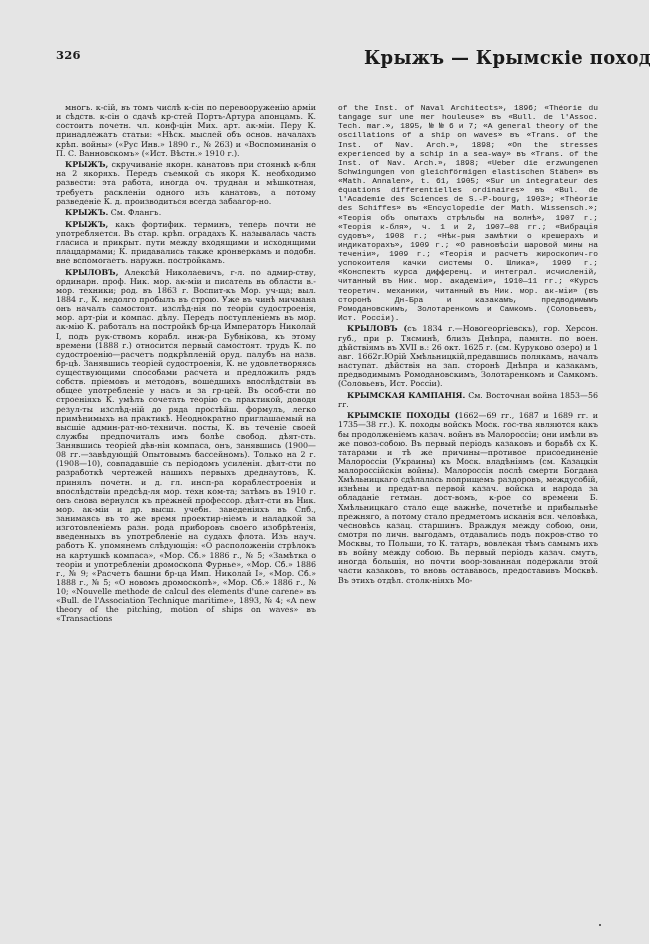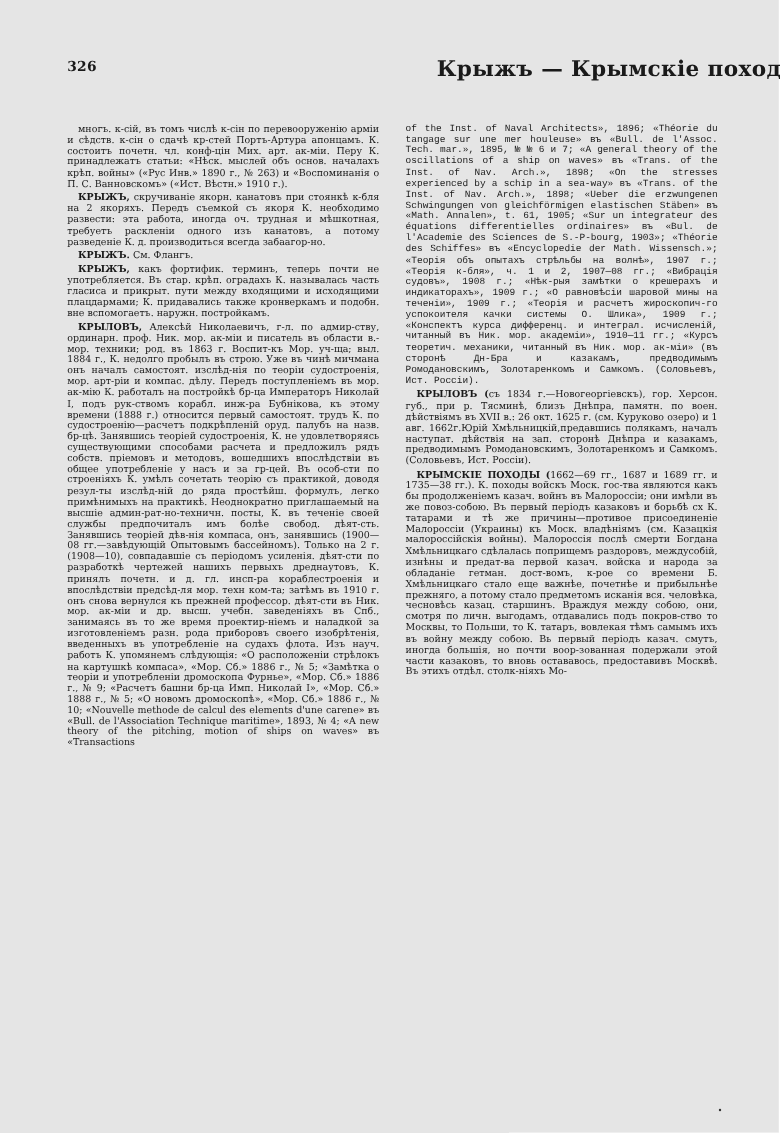--- a/index.html
+++ b/index.html
@@ -113,19 +113,20 @@
       <p class="entry">многъ. к-сій, въ томъ числѣ к-сін по перевооруженію арміи и сѣдств. к-сін о сдачѣ кр-стей Портъ-Артура апонцамъ. К. состоитъ почетн. чл. конф-цін Мих. арт. ак-міи. Перу К. принадлежатъ статьи: «Нѣск. мыслей объ основ. началахъ крѣп. войны» («Рус Инв.» 1890 г., № 263) и «Воспоминанія о П. С. Ванновскомъ» («Ист. Вѣстн.» 1910 г.).</p>
       <p class="entry sp"><span class="hw">КРЫЖЪ,</span> скручиваніе якорн. канатовъ при стоянкѣ к-бля на 2 якоряхъ. Передъ съемкой съ якоря К. необходимо развести: эта работа, иногда оч. трудная и мѣшкотная, требуетъ раскленіи одного изъ канатовъ, а потому разведеніе К. д. производиться всегда забаагор-но.</p>
       <p class="entry sp"><span class="hw">КРЫЖЪ.</span> См. Флангъ.</p>
       <p class="entry sp"><span class="hw">КРЫЖЪ,</span> какъ фортифик. терминъ, теперь почти не употребляется. Въ стар. крѣп. оградахъ К. называлась часть гласиса и прикрыт. пути между входящими и исходящими плацдармами; К. придавались также кронверкамъ и подобн. вне вспомогаетъ. наружн. постройкамъ.</p>
       <p class="entry sp"><span class="hw">КРЫЛОВЪ,</span> Алексѣй Николаевичъ, г-л. по адмир-ству, ординарн. проф. Ник. мор. ак-міи и писатель въ области в.-мор. техники; род. въ 1863 г. Воспит-къ Мор. уч-ща; выл. 1884 г., К. недолго пробылъ въ строю. Уже въ чинѣ мичмана онъ началъ самостоят. изслѣд-нія по теоріи судостроенія, мор. арт-ріи и компас. дѣлу. Передъ поступленіемъ въ мор. ак-мію К. работалъ на постройкѣ бр-ца Императоръ Николай I, подъ рук-ствомъ корабл. инж-ра Бубнікова, къ этому времени (1888 г.) относится первый самостоят. трудъ К. по судостроенію—расчетъ подкрѣпленій оруд. палубъ на назв. бр-цѣ. Занявшись теоріей судостроенія, К. не удовлетворяясь существующими способами расчета и предложилъ рядъ собств. пріемовъ и методовъ, вошедшихъ впослѣдствіи въ общее употребленіе у насъ и за гр-цей. Въ особ-сти по строеніяхъ К. умѣлъ сочетать теорію съ практикой, доводя резул-ты изслѣд-ній до ряда простѣйш. формулъ, легко примѣнимыхъ на практикѣ. Неоднократно приглашаемый на высшіе админ-рат-но-техничн. посты, К. въ теченіе своей службы предпочиталъ имъ болѣе свобод. дѣят-сть. Занявшись теоріей дѣв-нія компаса, онъ, занявшись (1900—08 гг.—завѣдующій Опытовымъ бассейномъ). Только на 2 г. (1908—10), совпадавшіе съ періодомъ усиленія. дѣят-сти по разработкѣ чертежей нашихъ первыхъ дреднаутовъ, К. принялъ почетн. и д. гл. инсп-ра кораблестроенія и впослѣдствіи предсѣд-ля мор. техн ком-та; затѣмъ въ 1910 г. онъ снова вернулся къ прежней профессор. дѣят-сти въ Ник. мор. ак-міи и др. высш. учебн. заведеніяхъ въ Спб., занимаясь въ то же время проектир-ніемъ и наладкой за изготовленіемъ разн. рода приборовъ своего изобрѣтенія, введенныхъ въ употребленіе на судахъ флота. Изъ науч. работъ К. упомянемъ слѣдующія: «О расположеніи стрѣлокъ на картушкѣ компаса», «Мор. Сб.» 1886 г., № 5; «Замѣтка о теоріи и употребленіи дромоскопа Фурнье», «Мор. Сб.» 1886 г., № 9; «Расчетъ башни бр-ца Имп. Николай I», «Мор. Сб.» 1888 г., № 5; «О новомъ дромоскопѣ», «Мор. Сб.» 1886 г., № 10; «Nouvelle methode de calcul des elements d'une carene» въ «Bull. de l'Association Technique maritime», 1893, № 4; «A new theory of the pitching, motion of ships on waves» въ «Transactions</p>
     </div>
 
     <div class="col">
       <p class="entry noindent">of the Inst. of Naval Architects», 1896; «Théorie du tangage sur une mer houleuse» въ «Bull. de l'Assoc. Tech. mar.», 1895, № № 6 и 7; «A general theory of the oscillations of a ship on waves» въ «Trans. of the Inst. of Nav. Arch.», 1898; «On the stresses experienced by a schip in a sea-way» въ «Trans. of the Inst. of Nav. Arch.», 1898; «Ueber die erzwungenen Schwingungen von gleichförmigen elastischen Stäben» въ «Math. Annalen», t. 61, 1905; «Sur un integrateur des équations differentielles ordinaires» въ «Bul. de l'Academie des Sciences de S.-P-bourg, 1903»; «Théorie des Schiffes» въ «Encyclopedie der Math. Wissensch.»; «Теорія объ опытахъ стрѣльбы на волнѣ», 1907 г.; «Теорія к-бля», ч. 1 и 2, 1907—08 гг.; «Вибрація судовъ», 1908 г.; «Нѣк-рыя замѣтки о крешерахъ и индикаторахъ», 1909 г.; «О равновѣсіи шаровой мины на теченіи», 1909 г.; «Теорія и расчетъ жироскопич-го успокоителя качки системы О. Шлика», 1909 г.; «Конспектъ курса дифференц. и интеграл. исчисленій, читанный въ Ник. мор. академіи», 1910—11 гг.; «Курсъ теоретич. механики, читанный въ Ник. мор. ак-міи» (въ сторонѣ Дн-Бра и казакамъ, предводимымъ Ромодановскимъ, Золотаренкомъ и Самкомъ. (Соловьевъ, Ист. Россіи).</p>
       <p class="entry sp"><span class="hw">КРЫЛОВЪ (</span>съ 1834 г.—Новогеоргіевскъ), гор. Херсон. губ., при р. Тясминѣ, близъ Днѣпра, памятн. по воен. дѣйствіямъ въ XVII в.: 26 окт. 1625 г. (см. Куруково озеро) и 1 авг. 1662г.Юрій Хмѣльницкій,предавшись полякамъ, началъ наступат. дѣйствія на зап. сторонѣ Днѣпра и казакамъ, предводимымъ Ромодановскимъ, Золотаренкомъ и Самкомъ. (Соловьевъ, Ист. Россіи).</p>
+      <p class="entry sp"><span class="hw">КРЫМСКАЯ КАМПАНІЯ.</span> См. Восточная война 1853—56 гг.</p>
       <p class="entry sp"><span class="hw">КРЫМСКІЕ ПОХОДЫ (</span>1662—69 гг., 1687 и 1689 гг. и 1735—38 гг.). К. походы войскъ Моск. гос-тва являются какъ бы продолженіемъ казач. войнъ въ Малороссіи; они имѣли въ же повоз-собою. Въ первый періодъ казаковъ и борьбѣ сх К. татарами и тѣ же причины—противое присоединеніе Малороссіи (Украины) къ Моск. владѣніямъ (см. Казацкія малороссійскія войны). Малороссія послѣ смерти Богдана Хмѣльницкаго сдѣлалась поприщемъ раздоровъ, междусобій, изнѣны и предат-ва первой казач. войска и народа за обладаніе гетман. дост-вомъ, к-рое со времени Б. Хмѣльницкаго стало еще важнѣе, почетнѣе и прибыльнѣе прежняго, а потому стало предметомъ исканія вся. человѣка, чесновѣсь казац. старшинъ. Враждуя между собою, они, смотря по личн. выгодамъ, отдавались подъ покров-ство то Москвы, то Польши, то К. татаръ, вовлекая тѣмъ самымъ ихъ въ войну между собою. Вь первый періодъ казач. смутъ, иногда большія, но почти воор-зованная подержали этой части казаковъ, то вновь остававось, предоставивъ Москвѣ. Въ этихъ отдѣл. столк-ніяхъ Мо-</p>
     </div>
 
   </div>
 
   <div class="dot"></div>
 </div>
 
 </body></html>

